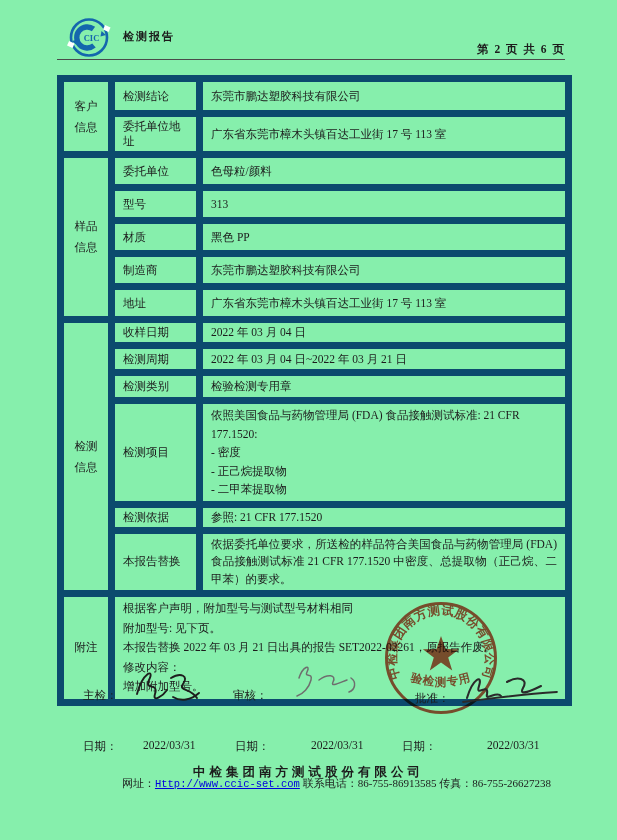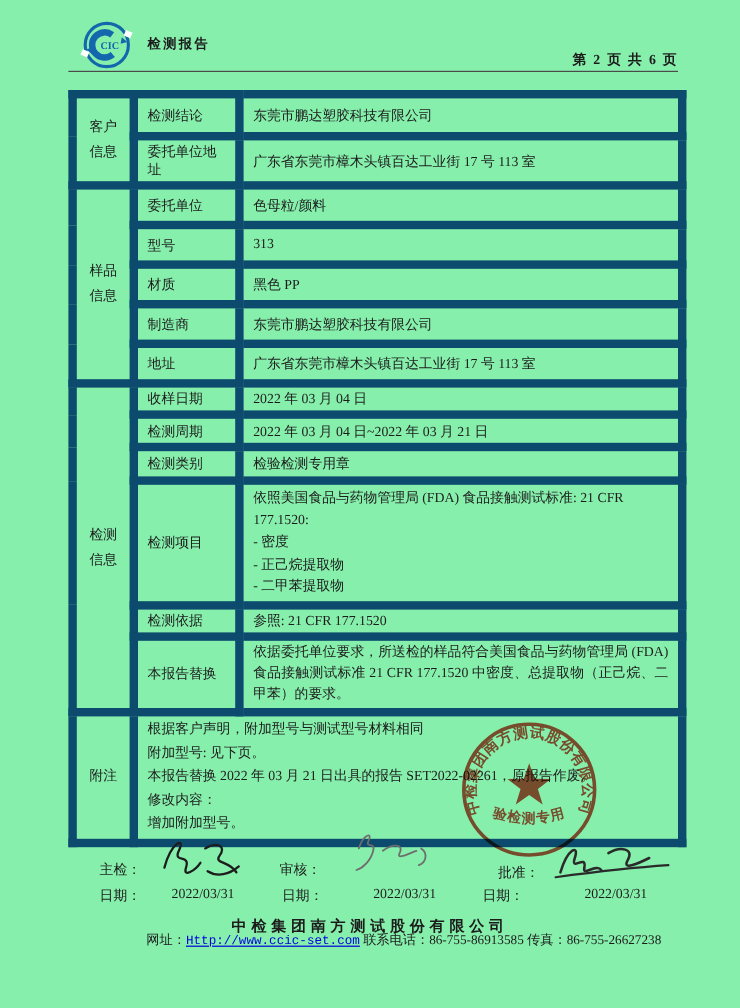--- a/index.html
+++ b/index.html
@@ -19,21 +19,21 @@
   td.grp{text-align:center;white-space:pre-line;line-height:21px;padding:2px 2px;}
   td.lbl{padding-left:11px;}
   td.val{padding-left:13px;}
   td.ml{white-space:pre-line;line-height:18.5px;padding-top:5px;padding-bottom:5px;vertical-align:top;}
   td.just{text-align:justify;line-height:17.5px;padding-top:4px;padding-bottom:4px;}
   td.notes{line-height:19.6px;}
   tr.h35{height:35px}tr.h33{height:33px}tr.h25{height:25px}tr.h27{height:27px}
   tr.h28{height:28px}tr.h82{height:82px}tr.h26{height:26px}tr.h50{height:50px}tr.h99{height:99px}
 
   
-  .sigzone{position:absolute;left:57px;top:685px;width:508px;height:66px;font-size:11.5px;}
+  .sigzone{position:absolute;left:57px;top:656px;width:508px;height:66px;font-size:11.5px;}
   .sigzone .slabel{position:absolute;top:32px;}
   .sig-svg{position:absolute;}
   .datezone{position:absolute;left:57px;top:739px;width:508px;height:18px;font-size:11.5px;}
   .datezone span{position:absolute;top:0;}
 
   
   .stamp{position:absolute;left:383px;top:600px;width:116px;height:116px;opacity:.88;mix-blend-mode:multiply;z-index:5;}
 
   
   .ft-company{position:absolute;left:0;top:764px;width:100%;text-align:center;font-size:12.5px;font-weight:bold;letter-spacing:4px;}

